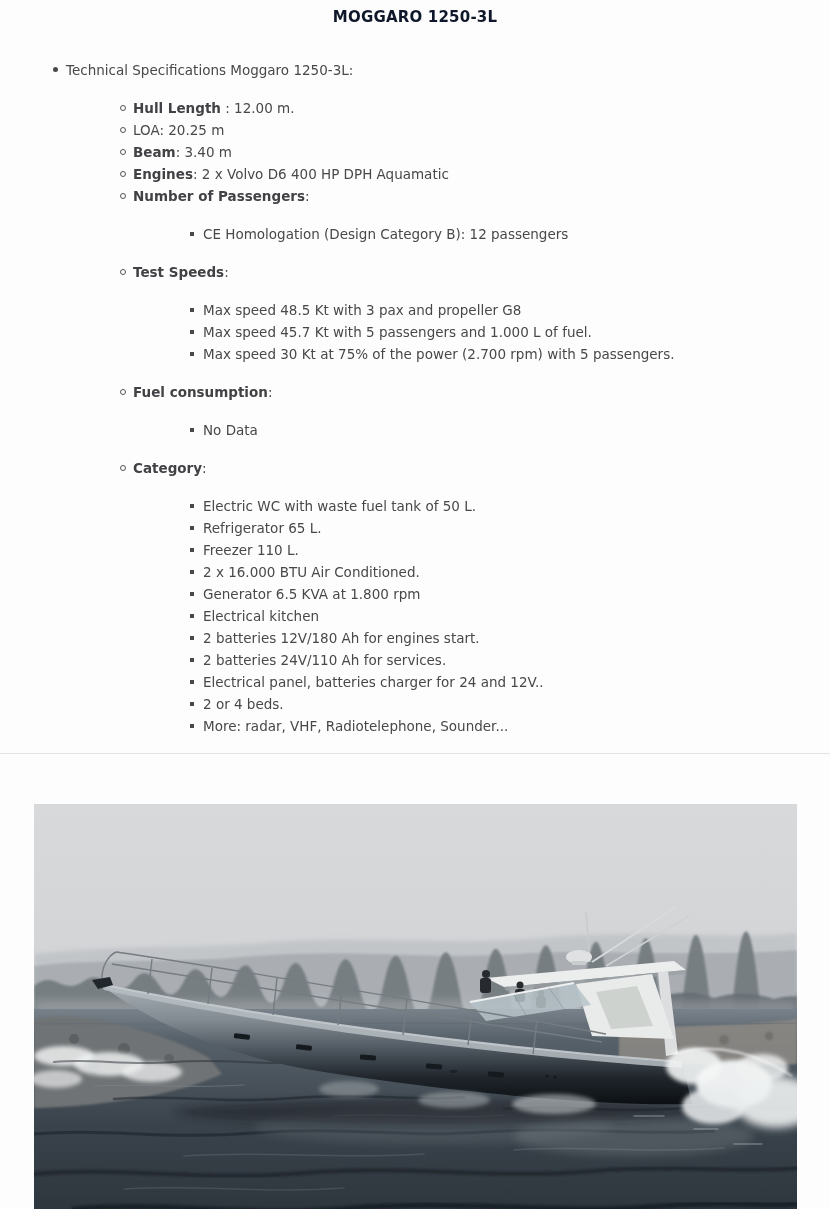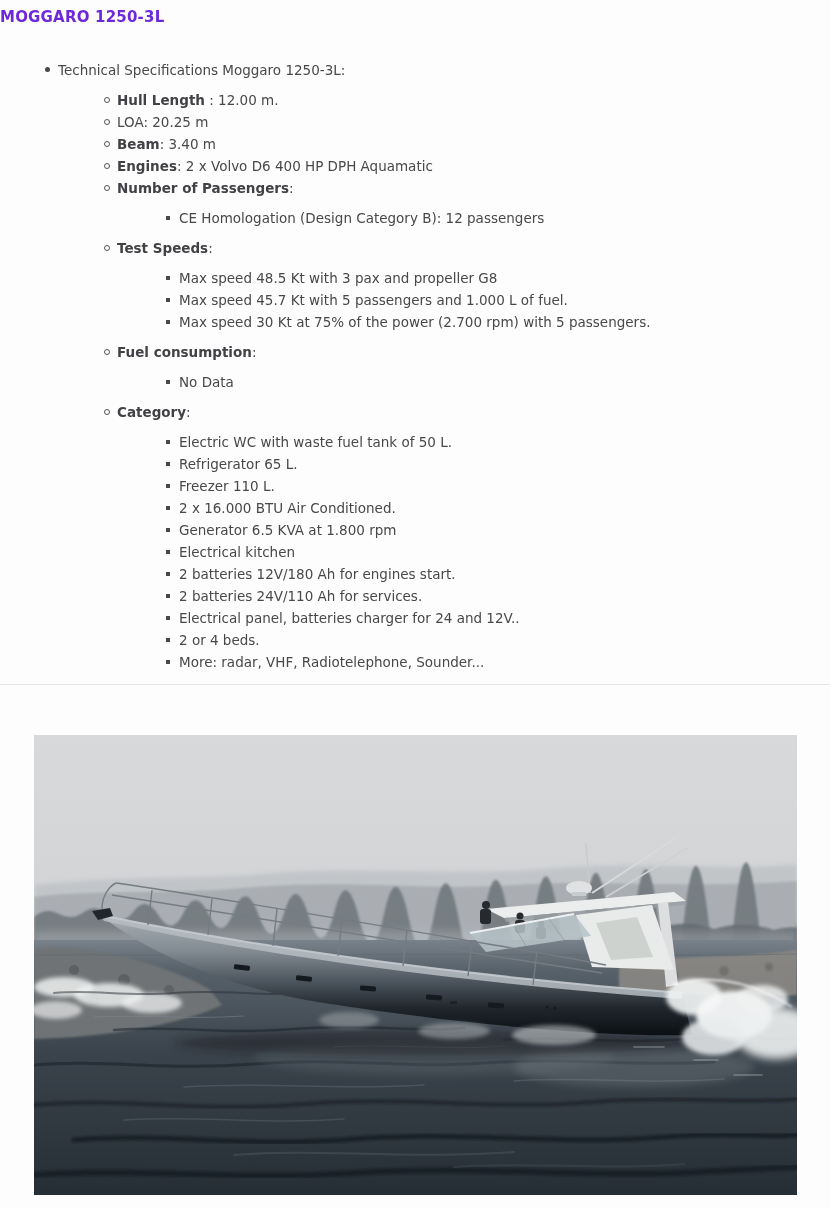--- a/index.html
+++ b/index.html
@@ -9,26 +9,26 @@
     height: 1209px;
     background: #fdfdfd;
     font-family: "DejaVu Sans", "Liberation Sans", sans-serif;
     font-size: 13.5px;
     color: #48484a;
     overflow: hidden;
   }
   .page-title {
     font-size: 15px;
     font-weight: bold;
-    text-align: left;
+    text-align: center;
     margin: 8px 0 0 0;
-    color: #6d28d9;
+    color: #0f172a;
     letter-spacing: 0.2px;
   }
-  ul { list-style: none; margin: 8px; padding: 0; }
+  ul { list-style: none; margin: 16px; padding: 0; }
   ul.level-1 { margin-top: 33px; padding-left: 36px; }
   ul.level-2 { padding-left: 37px; }
   ul.level-3 { padding-left: 40px; }
   li { line-height: 22px; position: relative; padding-left: 14px; }
   li::before { content: ""; position: absolute; left: 1px; }
   li.b-disc::before {
     width: 5px; height: 5px; top: 8px;
     border-radius: 50%; background: #48484a;
   }
   li.b-circle::before {

